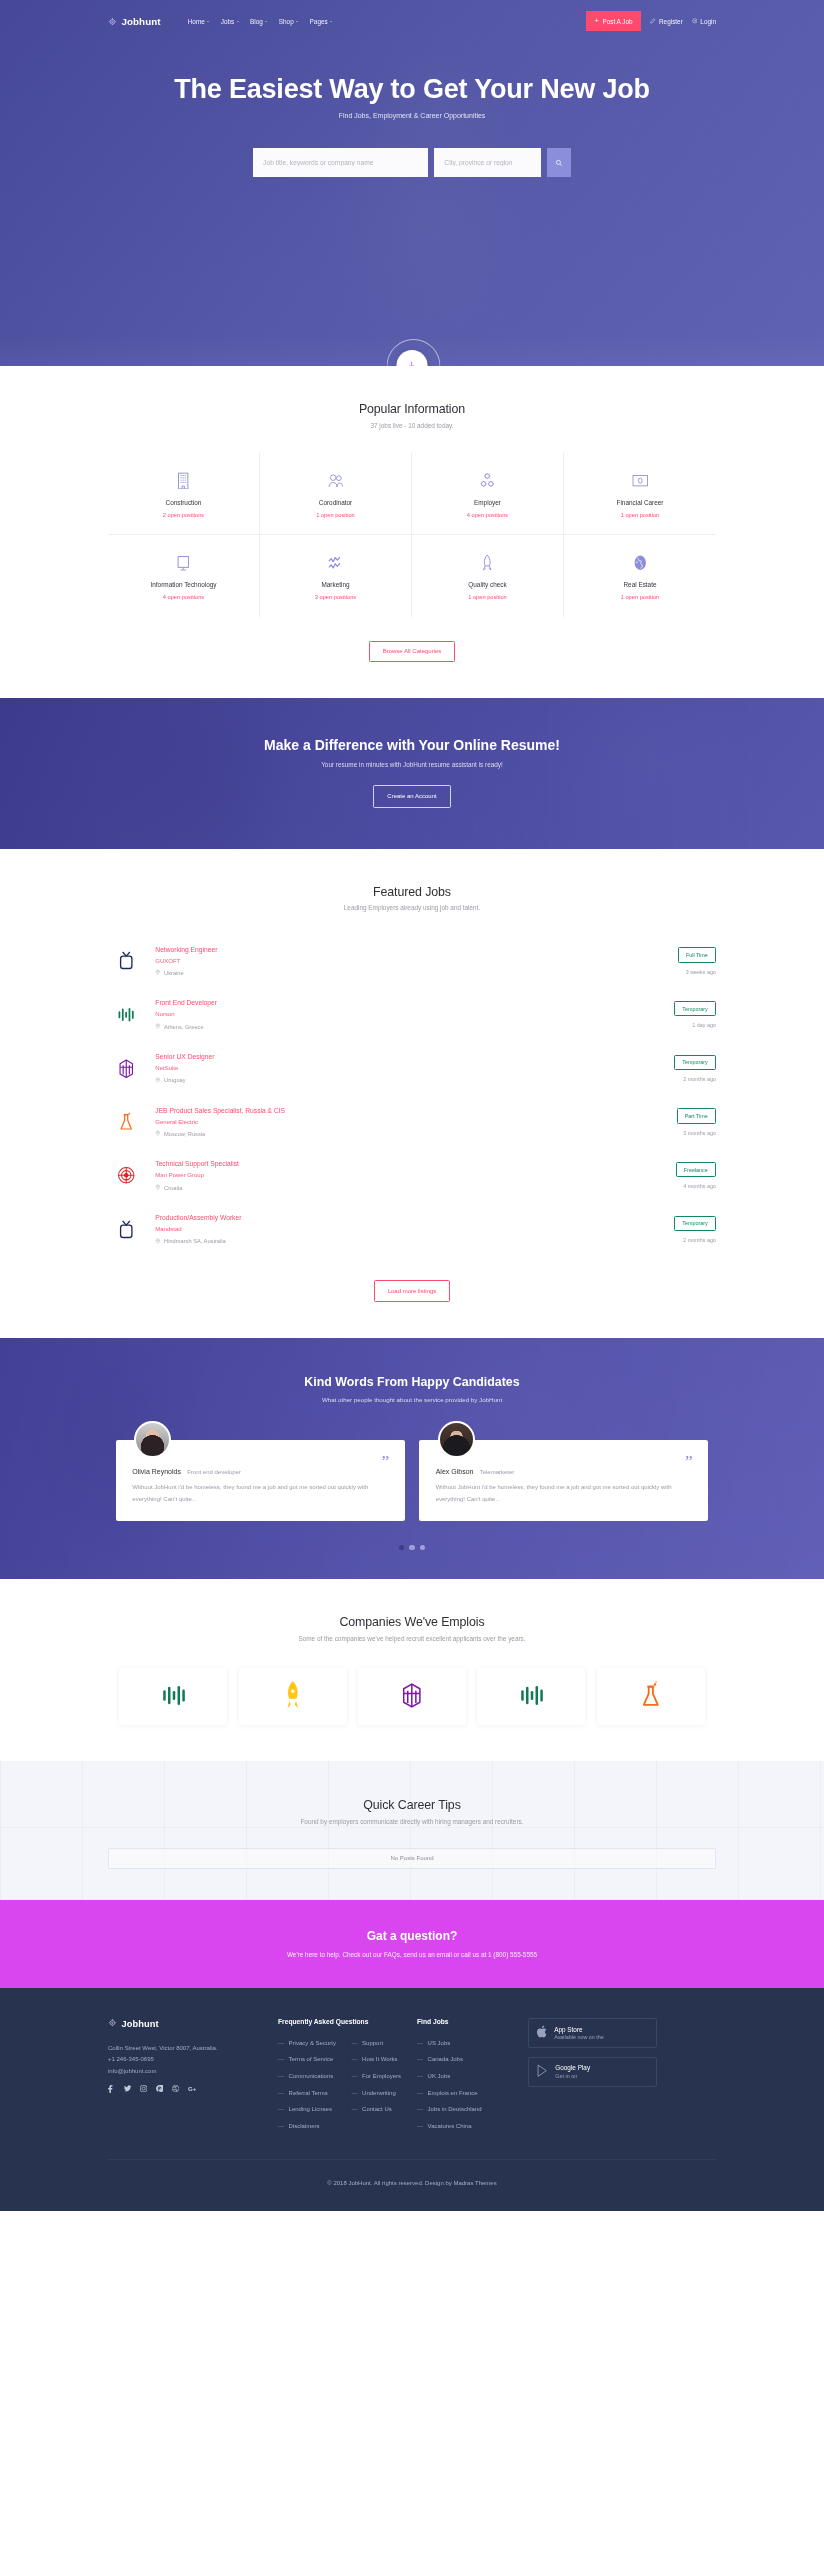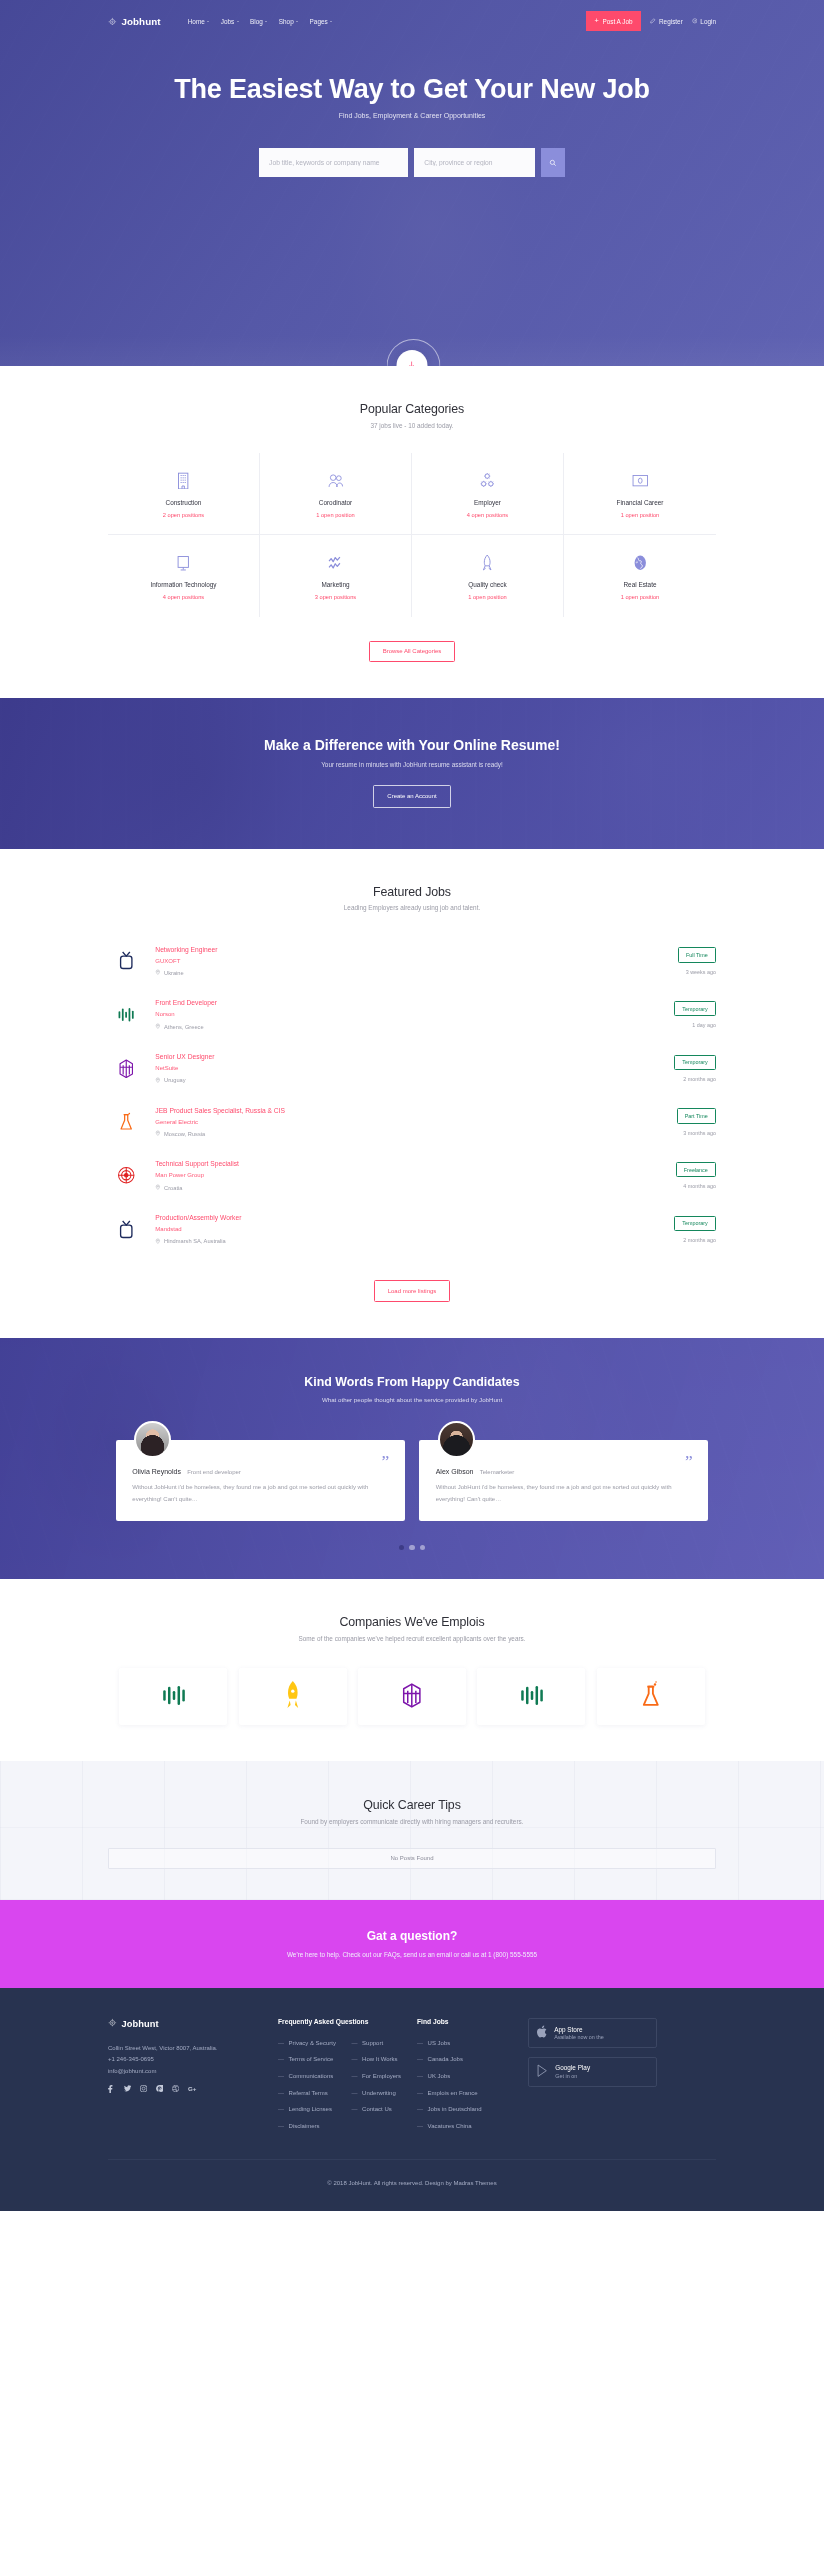--- a/index.html
+++ b/index.html
@@ -51,22 +51,22 @@
   .hero-body { position:relative; z-index:4; text-align:center; padding-top:43px; }
   .hero-title { color:#fff; font-size:27px; font-weight:700; letter-spacing:-0.2px; }
   .hero-sub { color:#e3e3f2; font-size:7px; margin-top:7.2px; font-weight:400; }
 
   .searchbar { margin-top:29px; display:flex; justify-content:center; gap:6.2px; }
   .searchbar input {
     border:none; background:#fbfbfd; height:29px; font-size:6.7px; padding:0 10.3px;
     color:#32343d; font-family:inherit; outline:none;
   }
   .searchbar input::placeholder { color:#b2b3bf; }
-  .si-1 { width:149px; }
-  .si-2 { width:121px; }
+  .si-1 { width:175px; }
+  .si-2 { width:107px; }
   .search-go {
     width:24px; height:29px; background:#8b8edb; border:none; cursor:pointer;
     display:flex; align-items:center; justify-content:center;
   }
 
   
   .scroll-wrap { position:absolute; left:50%; transform:translateX(-50%); bottom:-15px; z-index:6; }
   .scroll-ring {
     width:54px; height:27px; border:0.5px solid rgba(255,255,255,.55);
     border-bottom:none; border-radius:27px 27px 0 0; position:absolute; left:-10.3px; top:-11.3px;
@@ -313,21 +313,21 @@
             <path d="M12 3v16M6 13.5l6 6 6-6"></path>
           </svg>
       </span>
     </div>
   </div>
 </section>
 
 <section class="sec">
   <div class="wrap">
     <div class="sec-head">
-      <h2 class="sec-title">Popular Categories</h2>
+      <h2 class="sec-title">Popular Information</h2>
       <p class="sec-sub">37 jobs live - 10 added today.</p>
     </div>
 
     <div class="cat-grid">
       <div class="cat-cell">
         <div class="cat-icon">
           <svg width="14.4" height="17.5" viewBox="0 0 24 30" fill="none" stroke="#8b8edb" stroke-width="1.6">
               <rect x="4" y="2" width="16" height="27"></rect>
               <path d="M7.5 6h2M11 6h2M14.5 6h2M7.5 10h2M11 10h2M14.5 10h2M7.5 14h2M11 14h2M14.5 14h2M7.5 18h2M11 18h2M14.5 18h2M10 29v-5h4v5"></path>
             </svg>

